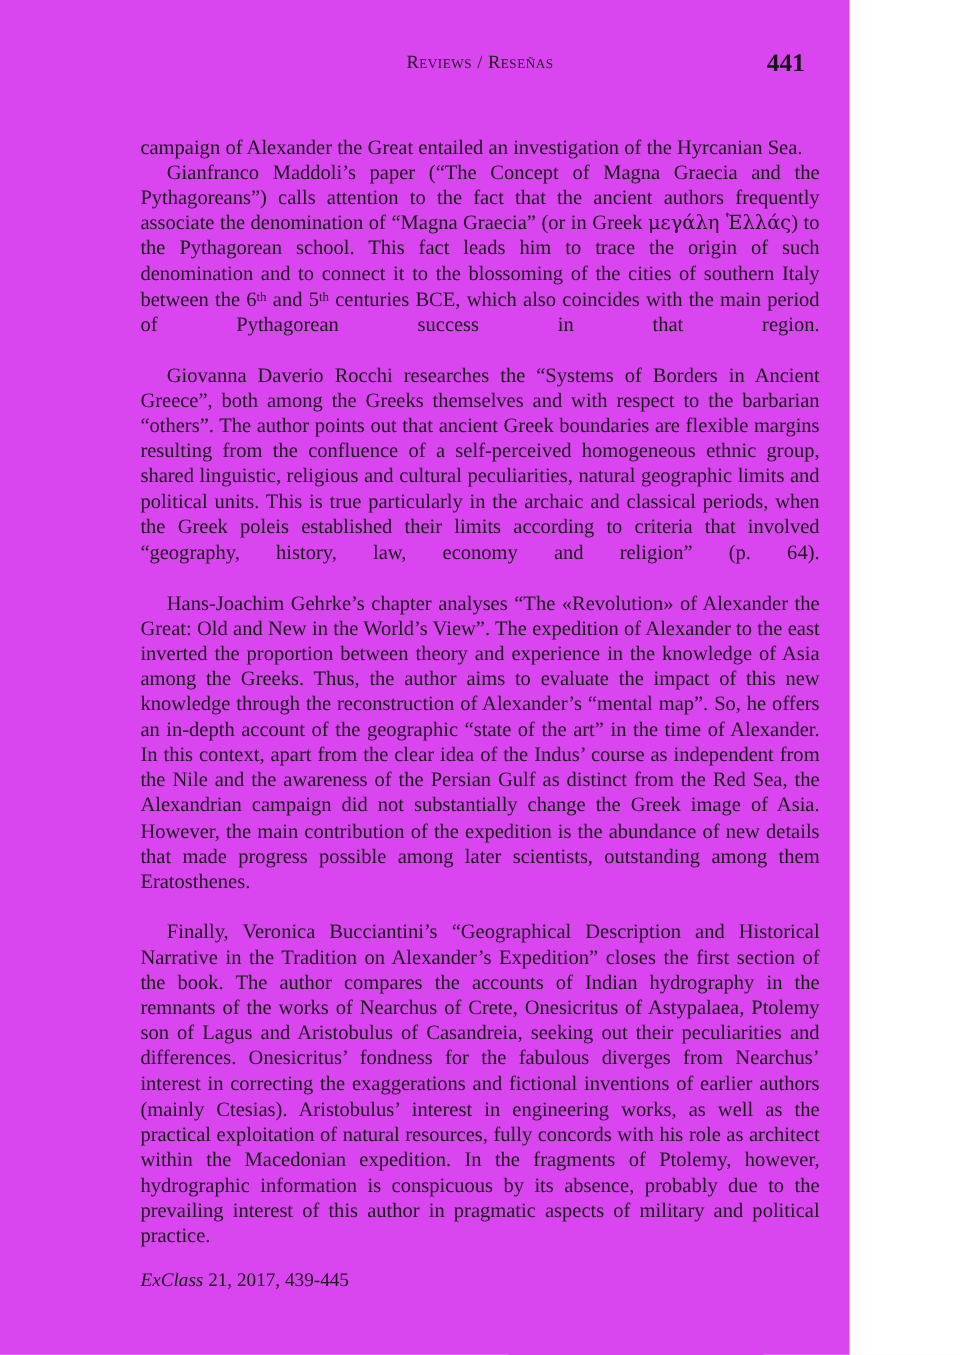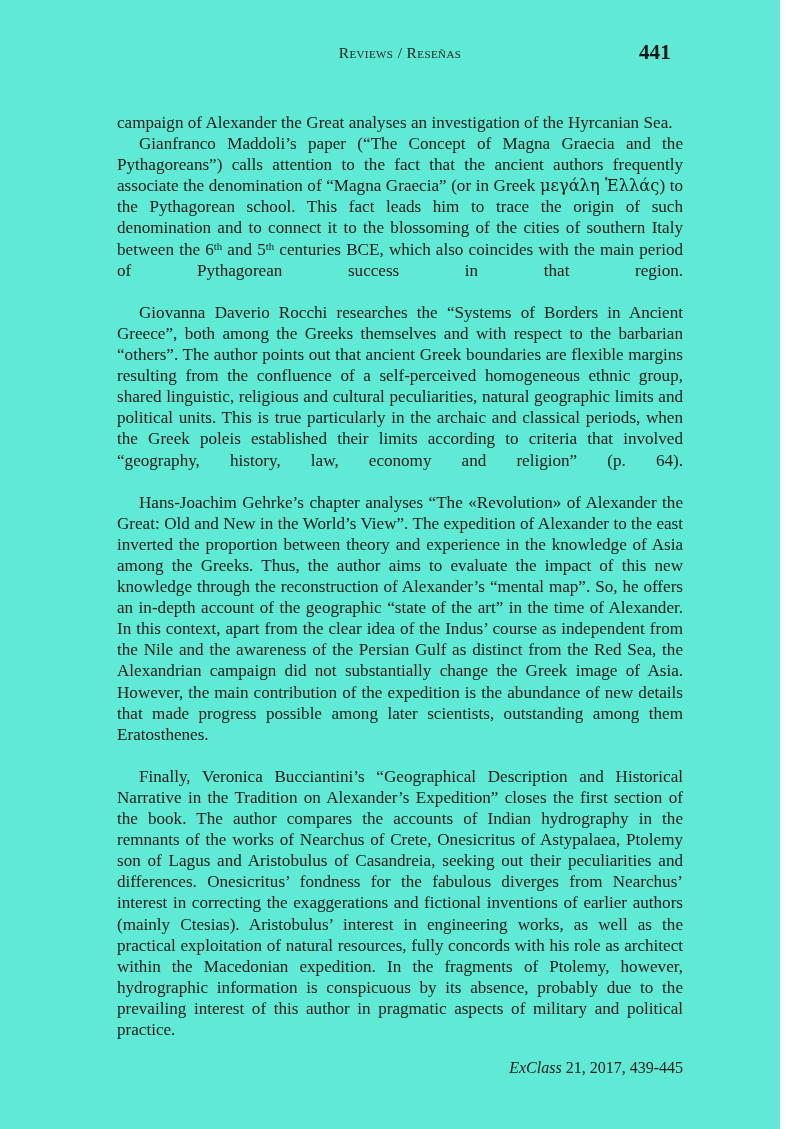--- a/index.html
+++ b/index.html
@@ -12,23 +12,23 @@
     height: 1129px;
     position: relative;
     font-family: "Liberation Serif", "DejaVu Serif", serif;
     color: #1a1a1a;
     overflow: hidden;
   }
 
   .page {
     position: absolute;
     left: 0; top: 0;
-    width: 780px;
+    width: 708px;
     height: 1129px;
-    background: #5eead4;
+    background: #d946ef;
   }
 
   
   .running-head {
     position: absolute;
     left: 117px;
     top: 44px;
     width: 566px;
     height: 26px;
   }
@@ -94,42 +94,42 @@
     font-family: "DejaVu Serif", "Liberation Serif", serif;
     font-size: 0.95em;
   }
 
   
   .footer {
     position: absolute;
     left: 117px;
     top: 1059px;
     width: 566px;
-    text-align: right;
+    text-align: left;
     font-size: 16px;
     color: #1a1a1a;
     white-space: nowrap;
   }
   .footer .journal {
     font-style: italic;
   }
 </style>
 </head>
 <body>
 
 <div class="page">
 
   <div class="running-head">
     <div class="running-head-title">Reviews / Reseñas</div>
     <div class="running-head-folio">441</div>
   </div>
 
   <div class="textblock">
 
-    <p class="para no-indent lastflush">campaign of Alexander the Great analyses an investigation of the Hyrcanian Sea.</p>
+    <p class="para no-indent lastflush">campaign of Alexander the Great entailed an investigation of the Hyrcanian Sea.</p>
 
     <p class="para" id="para-maddoli">Gianfranco Maddoli’s paper (“The Concept of Magna Graecia and the Pythagoreans”) calls attention to the fact that the ancient authors frequently associate the denomination of “Magna Graecia” (or in Greek <span class="greek">μεγάλη Ἑλλάς</span>) to the Pythagorean school. This fact leads him to trace the origin of such denomination and to connect it to the blossoming of the cities of southern Italy between the 6<sup class="ord">th</sup> and 5<sup class="ord">th</sup> centuries BCE, which also coincides with the main period of Pythagorean success in that region.</p>
 
     <p class="para">Giovanna Daverio Rocchi researches the “Systems of Borders in Ancient Greece”, both among the Greeks themselves and with respect to the barbarian “others”. The author points out that ancient Greek boundaries are flexible margins resulting from the confluence of a self-perceived homogeneous ethnic group, shared linguistic, religious and cultural peculiarities, natural geographic limits and political units. This is true particularly in the archaic and classical periods, when the Greek poleis established their limits according to criteria that involved “geography, history, law, economy and religion” (p. 64).</p>
 
     <p class="para">Hans-Joachim Gehrke’s chapter analyses “The «Revolution» of Alexander the Great: Old and New in the World’s View”. The expedition of Alexander to the east inverted the proportion between theory and experience in the knowledge of Asia among the Greeks. Thus, the author aims to evaluate the impact of this new knowledge through the reconstruction of Alexander’s “mental map”. So, he offers an in-depth account of the geographic “state of the art” in the time of Alexander. In this context, apart from the clear idea of the Indus’ course as independent from the Nile and the awareness of the Persian Gulf as distinct from the Red Sea, the Alexandrian campaign did not substantially change the Greek image of Asia. However, the main contribution of the expedition is the abundance of new details that made progress possible among later scientists, outstanding among them Eratosthenes.</p>
 
     <p class="para">Finally, Veronica Bucciantini’s “Geographical Description and Historical Narrative in the Tradition on Alexander’s Expedition” closes the first section of the book. The author compares the accounts of Indian hydrography in the remnants of the works of Nearchus of Crete, Onesicritus of Astypalaea, Ptolemy son of Lagus and Aristobulus of Casandreia, seeking out their peculiarities and differences. Onesicritus’ fondness for the fabulous diverges from Nearchus’ interest in correcting the exaggerations and fictional inventions of earlier authors (mainly Ctesias). Aristobulus’ interest in engineering works, as well as the practical exploitation of natural resources, fully concords with his role as architect within the Macedonian expedition. In the fragments of Ptolemy, however, hydrographic information is conspicuous by its absence, probably due to the prevailing interest of this author in pragmatic aspects of military and political practice.</p>
 
   </div>

